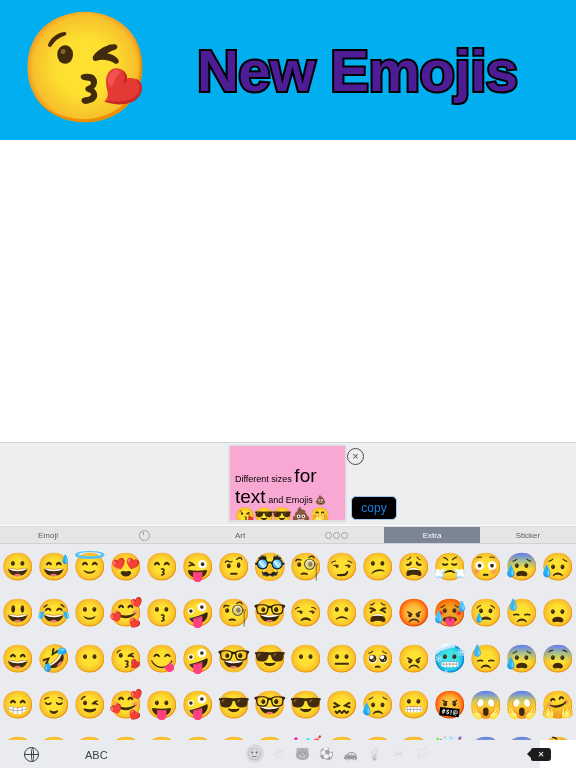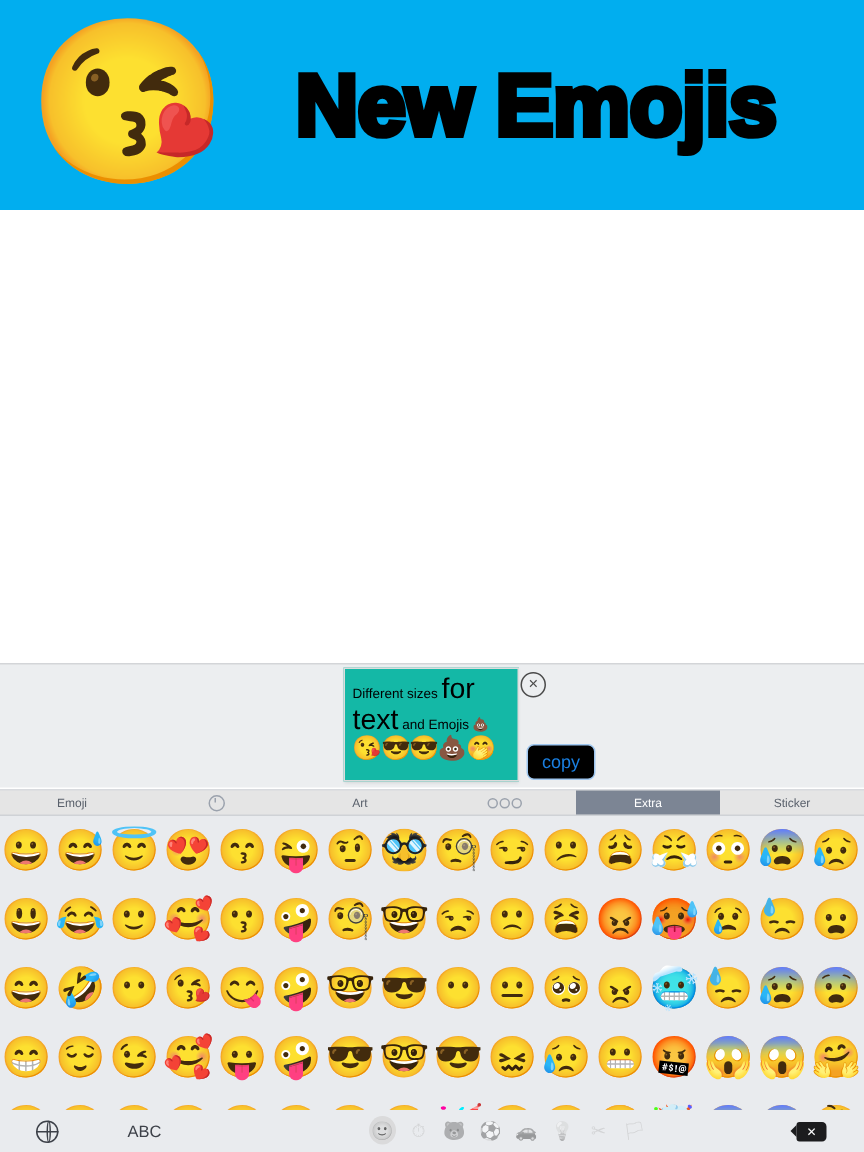--- a/index.html
+++ b/index.html
@@ -29,21 +29,21 @@
     line-height: 1;
     margin-left: 18px;
     margin-top: -4px;
     user-select: none;
   }
   .banner-title {
     flex: 1;
     text-align: center;
     font-size: 58px;
     font-weight: bold;
-    color: #000000;
+    color: #4c1d95;
     letter-spacing: -0.5px;
     margin-right: 14px;
     -webkit-text-stroke: 4px #000000;
     paint-order: stroke fill;
     font-family: "Liberation Sans", sans-serif;
   }
   .banner-shadow {
     position: absolute; top: 140px; left: 0;
     width: 576px; height: 22px;
     background: linear-gradient(to bottom, rgba(90,90,90,0.55) 0%, rgba(150,150,150,0.22) 30%, rgba(200,200,200,0.06) 70%, rgba(255,255,255,0) 100%);
@@ -84,24 +84,24 @@
     border-radius: 5px;
     color: #1a7fe0;
     font-size: 12px;
     display: flex; align-items: center; justify-content: center;
   }
 
   .popup {
     position: absolute;
     left: 229px; top: 445px;
     width: 117px; height: 76px;
-    background: #14b8a6;
+    background: #f9a8d4;
     border: 1px solid #dcdcdc;
     box-shadow: 0 1px 2px rgba(0,0,0,0.10);
-    padding: 4px 5px 0 5px;
+    padding: 20px 5px 0 5px;
     box-sizing: border-box;
     overflow: hidden;
   }
   .popup-line1 {
     color: #000; line-height: 1.0; white-space: nowrap;
     margin-bottom: 2px;
   }
   .popup-line2 {
     color: #000; line-height: 1.0; white-space: nowrap;
     margin-bottom: 1px;
@@ -190,23 +190,23 @@
     display: flex; align-items: center; justify-content: center;
     font-size: 27px;
     line-height: 1;
     user-select: none;
   }
 
   
   .bottombar {
     position: absolute;
     top: 740px; left: 0;
-    width: 576px; height: 28px;
+    width: 500px; height: 28px;
     background: #e9ebee;
-    display: flex; align-items: center;
+    display: flex; align-items: center; padding-left: 40px;
   }
   .globe-icon {
     position: absolute; left: 24px; top: 7px;
     width: 15px; height: 15px;
     border-radius: 50%;
     border: 1.3px solid #3d4149;
     box-sizing: border-box;
   }
   .globe-icon::before {
     content: "";

